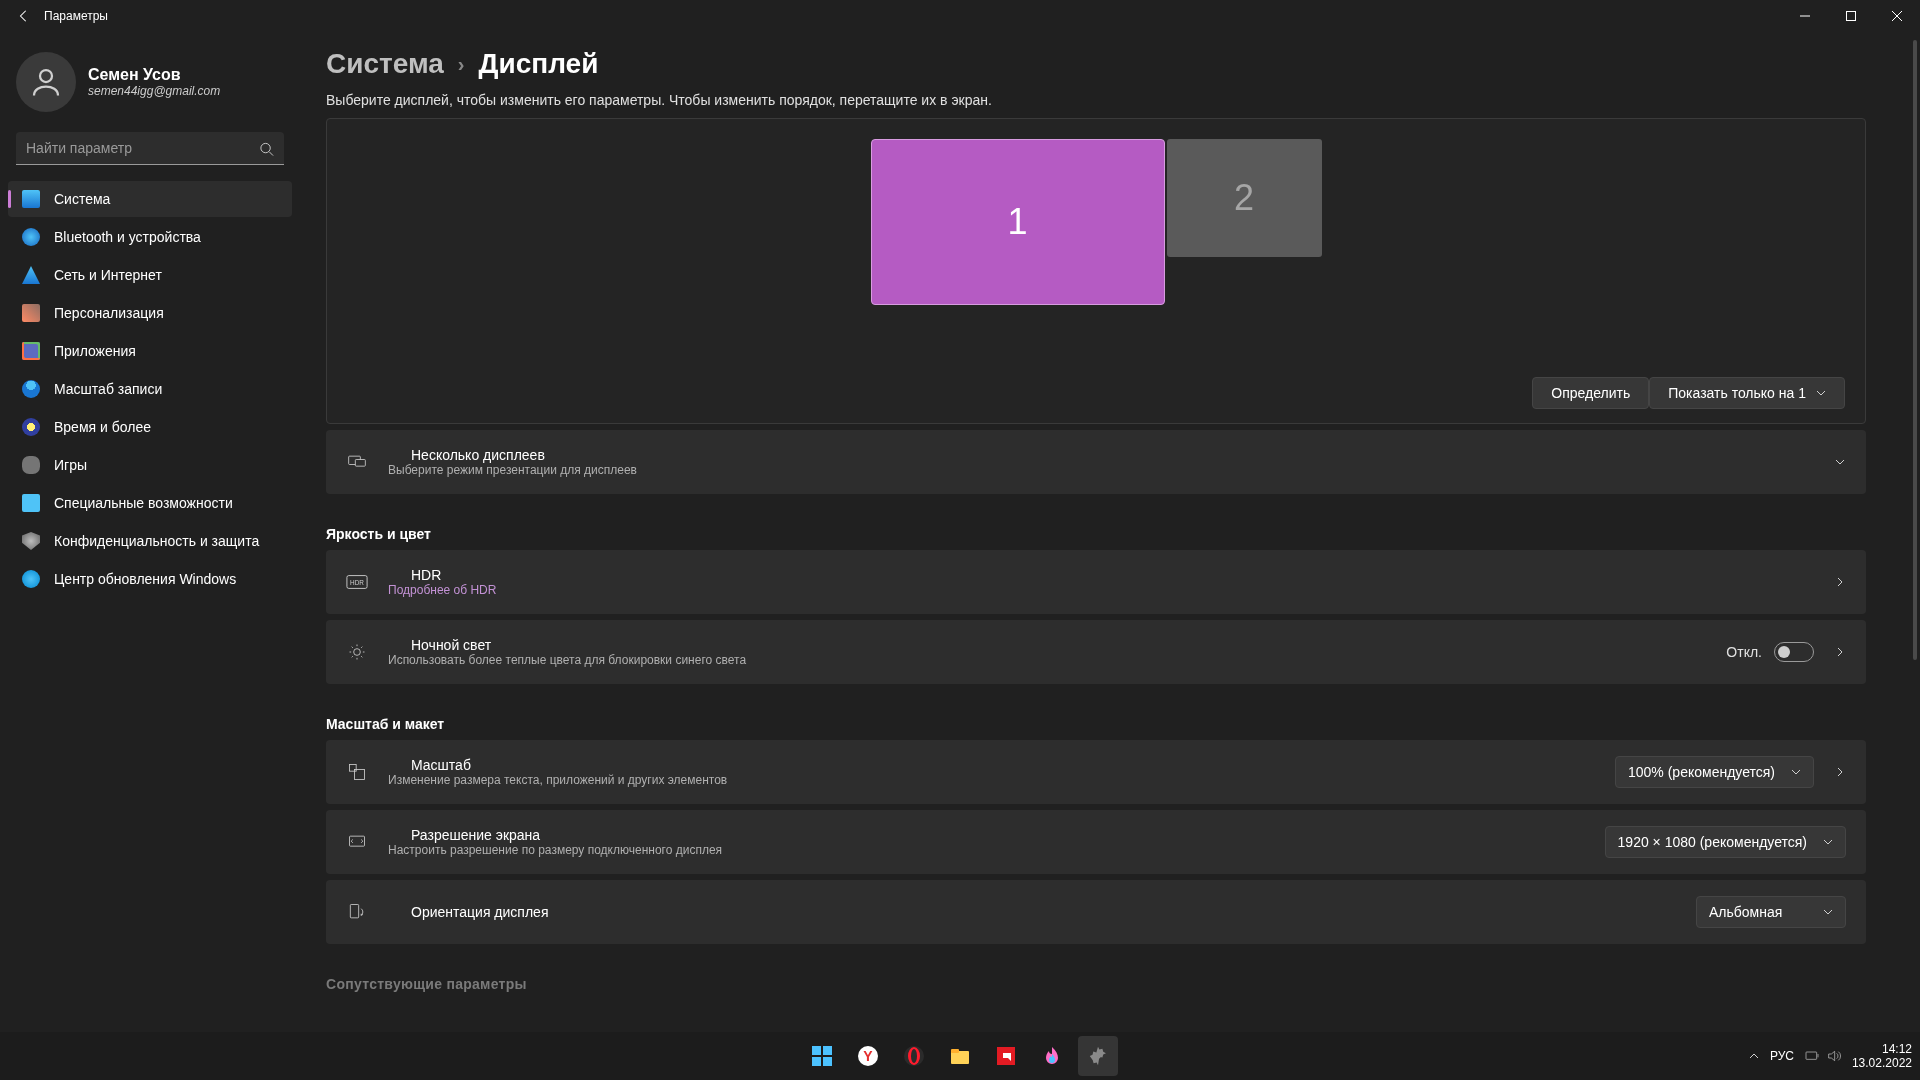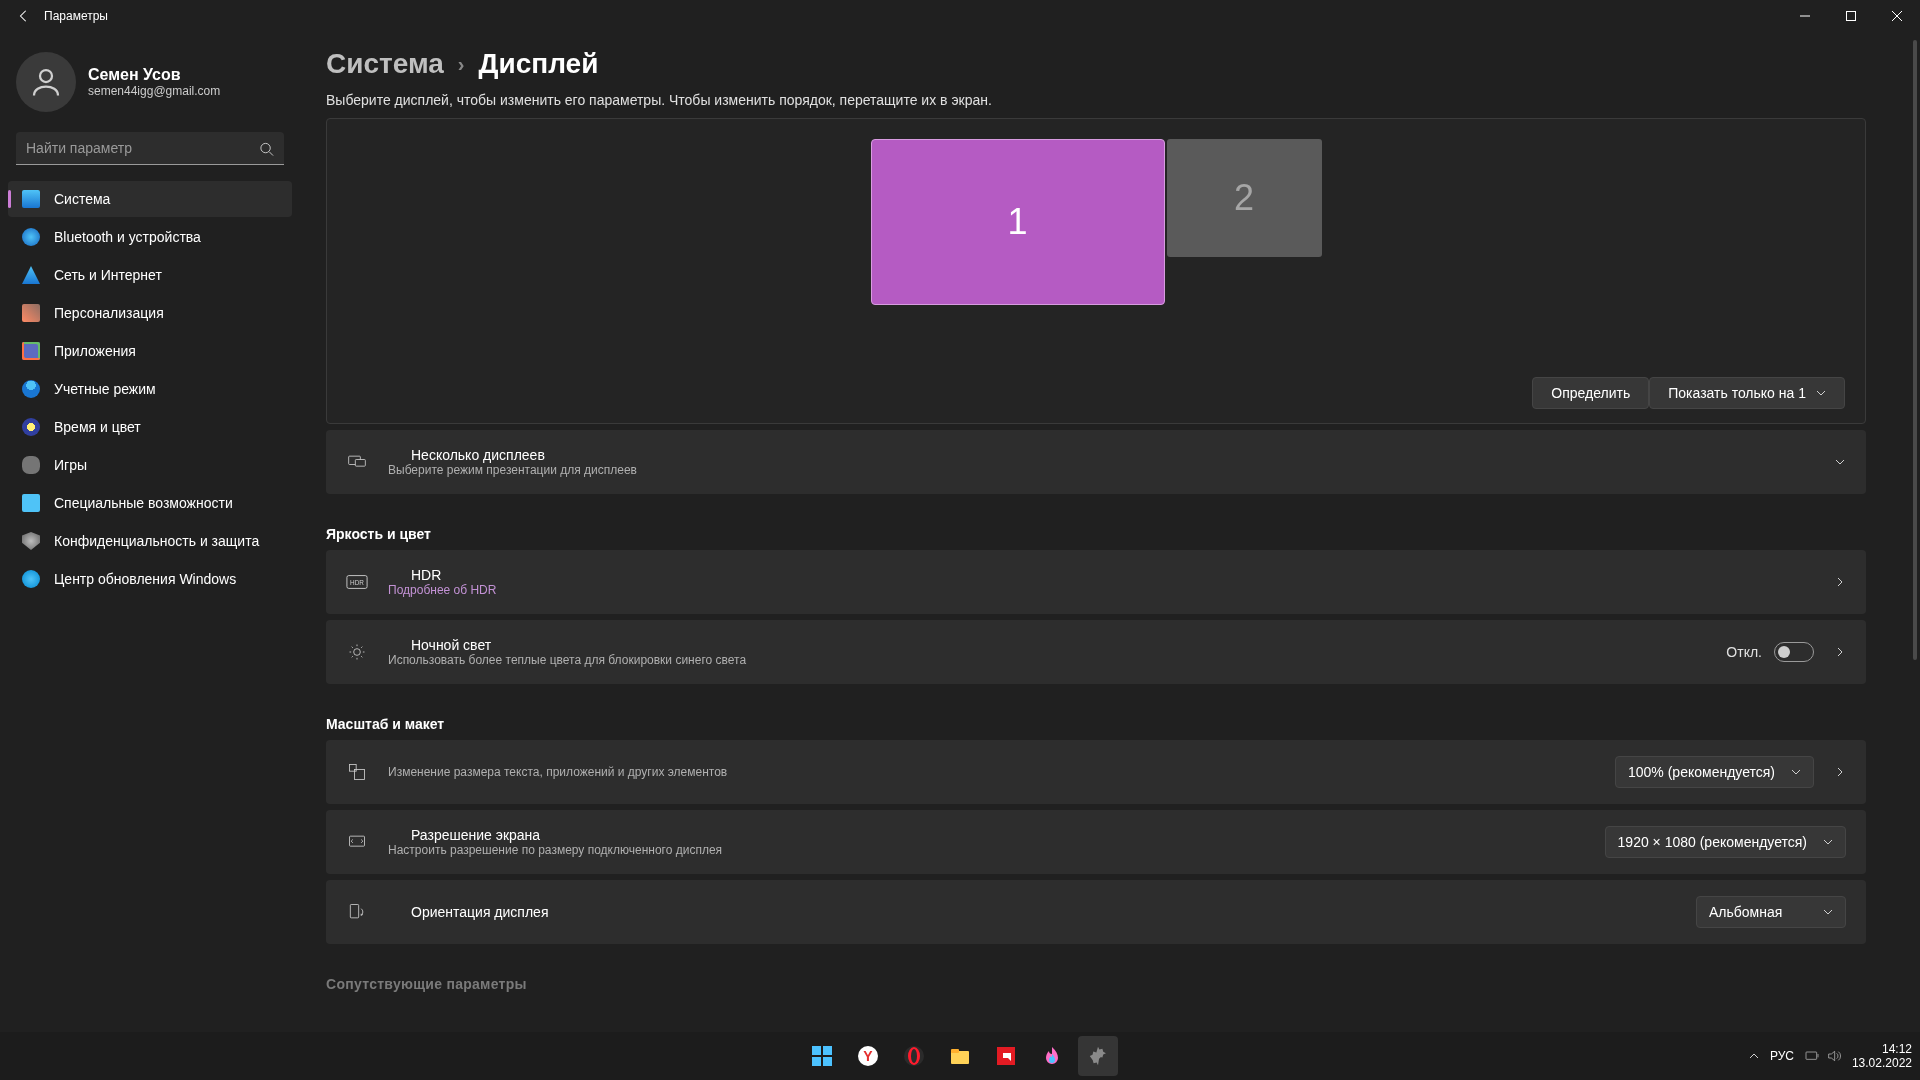--- a/index.html
+++ b/index.html
@@ -10,21 +10,21 @@
 .back-btn { width: 32px; height: 32px; display: flex; align-items: center; justify-content: center; }
 .titlebar-title { font-size: 12px; margin-left: 4px; }
 .win-controls { position: absolute; right: 0; top: 0; display: flex; }
 .win-btn { width: 46px; height: 32px; display: flex; align-items: center; justify-content: center; }
 
 
 .sidebar { position: absolute; left: 0; top: 40px; width: 300px; padding: 0 8px; }
 .profile { display: flex; align-items: center; padding: 12px 8px 20px 8px; gap: 12px; }
 .avatar { width: 60px; height: 60px; border-radius: 50%; background: #3a3a3a; display: flex; align-items: center; justify-content: center; }
 .profile-name { font-size: 16px; font-weight: 600; }
-.profile-email { font-size: 12px; color: #cccccc; }
+.profile-email { font-size: 12px; color: #cccccc; font-style: italic; }
 .search-wrap { position: relative; margin: 0 8px 16px 8px; }
 .search-input { width: 100%; background: #2d2d2d; border: none; border-bottom: 1px solid #9a9a9a; padding: 8px 30px 8px 10px; color: #fff; font-size: 14px; border-radius: 4px 4px 0 0; }
 .search-input::placeholder { color: #9a9a9a; }
 .search-icon { position: absolute; right: 10px; top: 50%; transform: translateY(-50%); }
 .nav { display: flex; flex-direction: column; gap: 2px; }
 .nav-item { display: flex; align-items: center; gap: 14px; padding: 9px 14px; border-radius: 4px; font-size: 14px; position: relative; }
 .nav-item.active { background: #2d2d2d; }
 .nav-item.active::before { content: ""; position: absolute; left: 0; top: 9px; bottom: 9px; width: 3px; background: #cc7dd6; border-radius: 2px; }
 .nav-icon { width: 18px; height: 18px; display: inline-block; flex-shrink: 0; }
 .ic-system { background: linear-gradient(#4fc3f7,#1976d2); border-radius: 2px; }
@@ -152,25 +152,25 @@
       <div class="nav-item">
         <span class="nav-icon ic-pers"></span>
         <span>Персонализация</span>
       </div>
       <div class="nav-item">
         <span class="nav-icon ic-apps"></span>
         <span>Приложения</span>
       </div>
       <div class="nav-item">
         <span class="nav-icon ic-acct"></span>
-        <span>Учетные режим</span>
+        <span>Масштаб записи</span>
       </div>
       <div class="nav-item">
         <span class="nav-icon ic-time"></span>
-        <span>Время и цвет</span>
+        <span>Время и более</span>
       </div>
       <div class="nav-item">
         <span class="nav-icon ic-games"></span>
         <span>Игры</span>
       </div>
       <div class="nav-item">
         <span class="nav-icon ic-access"></span>
         <span>Специальные возможности</span>
       </div>
       <div class="nav-item">
@@ -273,20 +273,21 @@
   <div class="section-h">Масштаб и макет</div>
 
   <div class="setting-row">
     <span class="row-icon">
       <svg width="20" height="20" viewBox="0 0 24 24">
           <rect x="3" y="3" width="8" height="8" stroke="#cfcfcf" fill="none"></rect>
           <rect x="9" y="9" width="12" height="12" stroke="#cfcfcf" fill="none"></rect>
         </svg>
     </span>
     <div class="row-text">
+      <div class="row-title">Масштаб</div>
       <div class="row-sub">Изменение размера текста, приложений и других элементов</div>
     </div>
     <div class="dd">
       <span>100% (рекомендуется)</span>
       <svg width="10" height="10">
           <path d="M1 3l4 4 4-4" stroke="#cfcfcf" fill="none"></path>
         </svg>
     </div>
     <span class="chev">
         <svg width="12" height="12">

